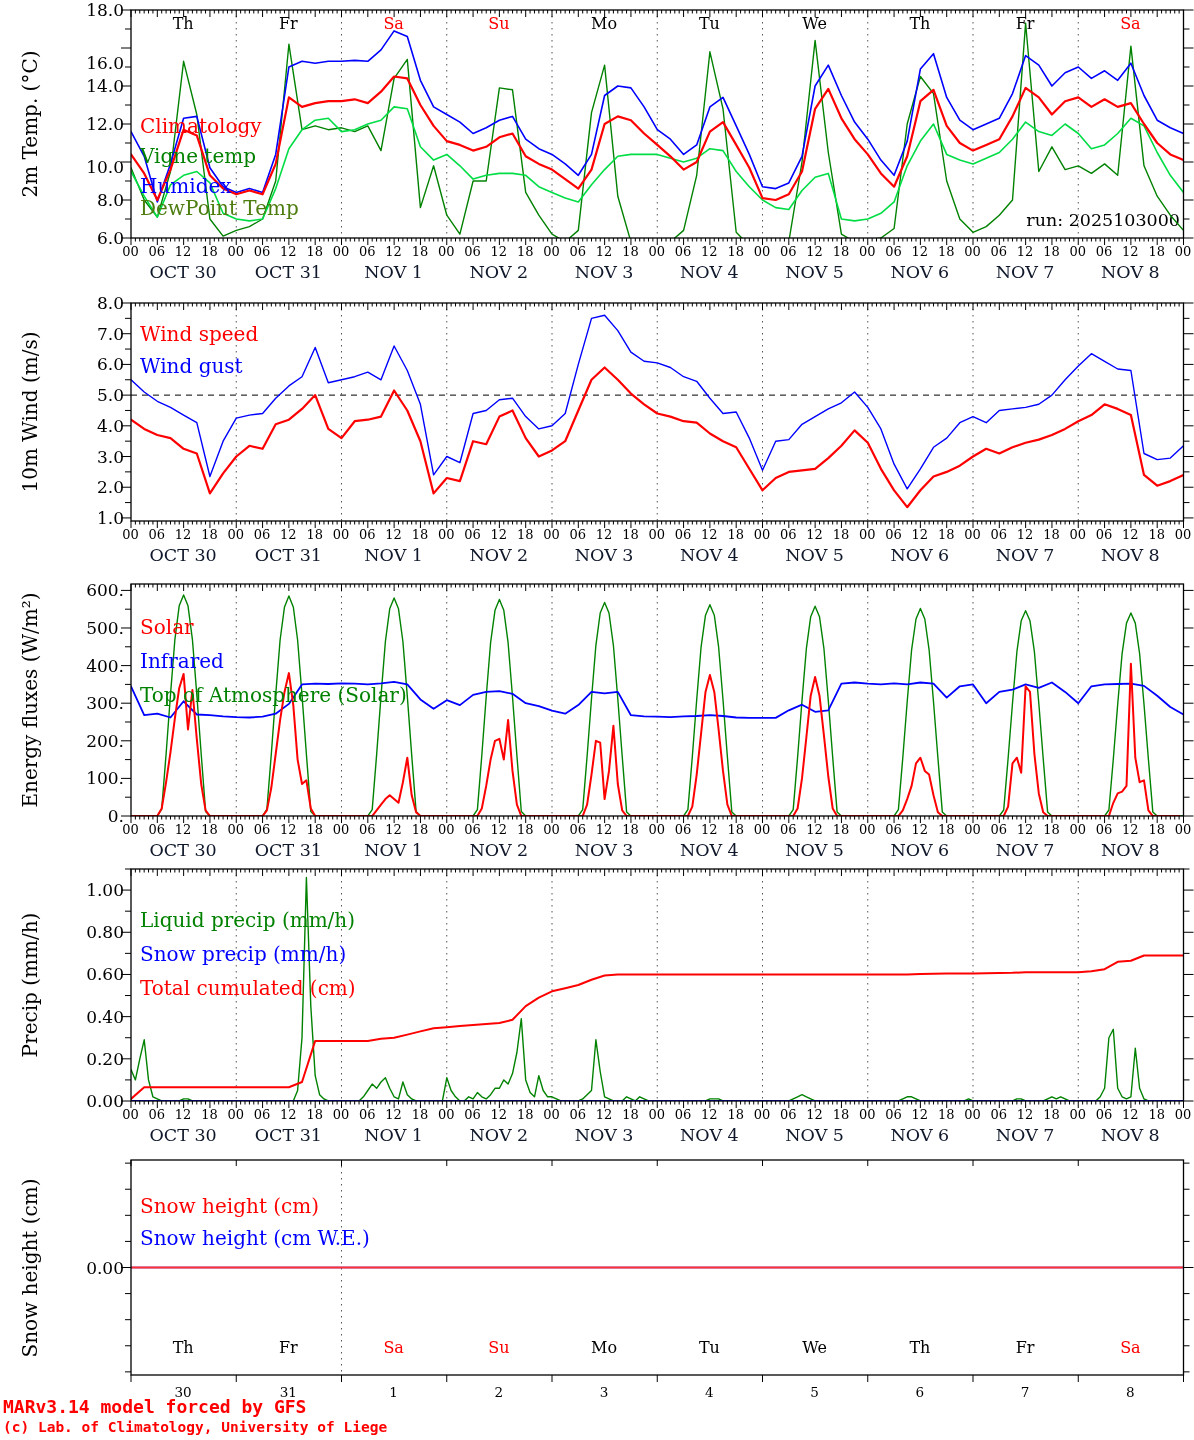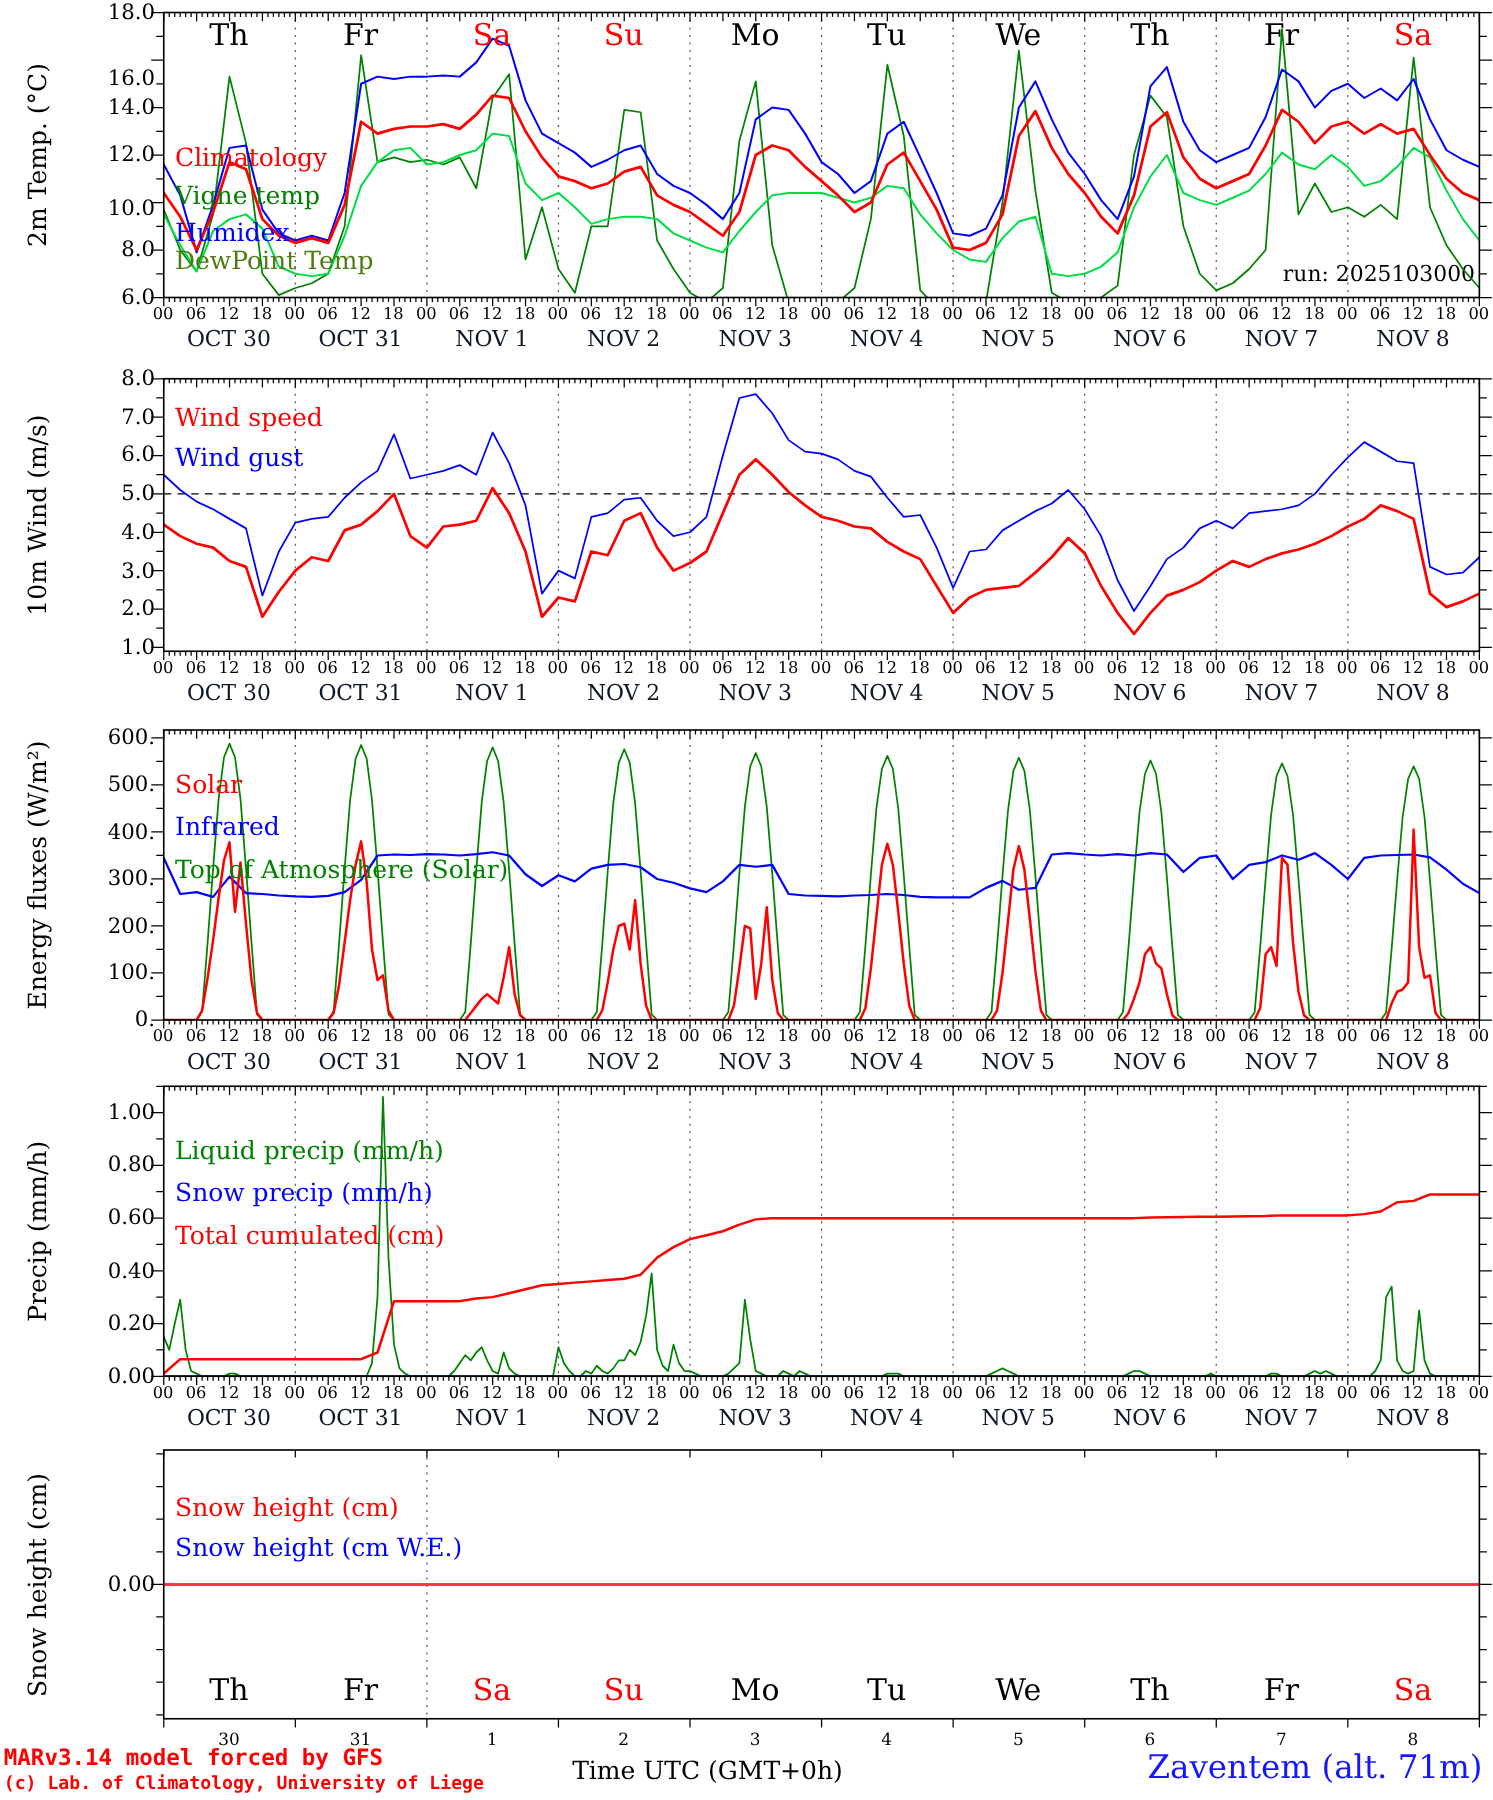--- a/index.html
+++ b/index.html
@@ -2,40 +2,38 @@
 <html><head>
 <meta charset="utf-8">
 <style>
   html,body{margin:0;padding:0;background:#ffffff;}
   #meteogram{position:relative;width:1194px;height:1440px;background:#ffffff;overflow:hidden;
              font-family:"DejaVu Serif", serif;}
   .panel-svg{position:absolute;}
   .ylab{position:absolute;text-align:right;font-size:17px;color:#000;line-height:18px;}
   .xhour{position:absolute;text-align:center;font-size:13px;color:#000;width:30px;}
   .xdate{position:absolute;text-align:center;font-size:17.5px;color:#0f172a;width:110px;}
-  .xday{position:absolute;text-align:center;font-size:24px;width:60px;}
+  .xday{position:absolute;text-align:center;font-size:16px;width:60px;}
   .xnum{position:absolute;text-align:center;font-size:13.5px;color:#000;width:40px;}
   .ytitle{position:absolute;font-size:20px;color:#000;white-space:nowrap;
           transform:rotate(-90deg);transform-origin:center center;}
   .legend-row{position:absolute;font-size:20px;white-space:nowrap;}
   .runlab{position:absolute;font-size:17.5px;color:#000;white-space:nowrap;}
   .caption{position:absolute;white-space:nowrap;}
 </style>
 </head>
 <body>
 
 <div id="meteogram">
 
   <div class="runlab" style="top:210px;right:14px;">run: 2025103000</div>
 
   <div class="caption" style="left:3px;top:1396px;font-family:'DejaVu Sans Mono',monospace;font-weight:bold;font-size:18px;color:#ff0000;">MARv3.14 model forced by GFS</div>
   <div class="caption" style="left:3px;top:1419px;font-family:'DejaVu Sans Mono',monospace;font-weight:bold;font-size:14.5px;color:#ff0000;">(c) Lab. of Climatology, University of Liege</div>
-  <div class="caption" style="left:396px;top:1404px;width:340px;text-align:center;font-size:20px;color:#000;">Time UTC (GMT+0h)</div>
   <div class="caption" style="left:781px;top:1440px;width:60px;text-align:center;font-size:13px;color:#ec4899;">NOV</div>
-  <div class="caption" style="right:8px;top:1399px;font-size:26px;color:#1515ff;">Zaventem (alt. 71m)</div>
 <svg class="panel-svg" width="1080.5" height="256" viewBox="-14 -14 1080.5 256" style="left: 116.5px; top: -4px;">
       <defs>
         <clipPath id="clip-temp">
           <rect x="0" y="0" width="1052.5" height="228"></rect>
         </clipPath>
       </defs>
       <line x1="105.25" y1="0" x2="105.25" y2="228" stroke="#555555" stroke-width="1" stroke-dasharray="1.5 4.5"></line>
       <line x1="210.5" y1="0" x2="210.5" y2="228" stroke="#555555" stroke-width="1" stroke-dasharray="1.5 4.5"></line>
       <line x1="315.75" y1="0" x2="315.75" y2="228" stroke="#555555" stroke-width="1" stroke-dasharray="1.5 4.5"></line>
       <line x1="421" y1="0" x2="421" y2="228" stroke="#555555" stroke-width="1" stroke-dasharray="1.5 4.5"></line>

